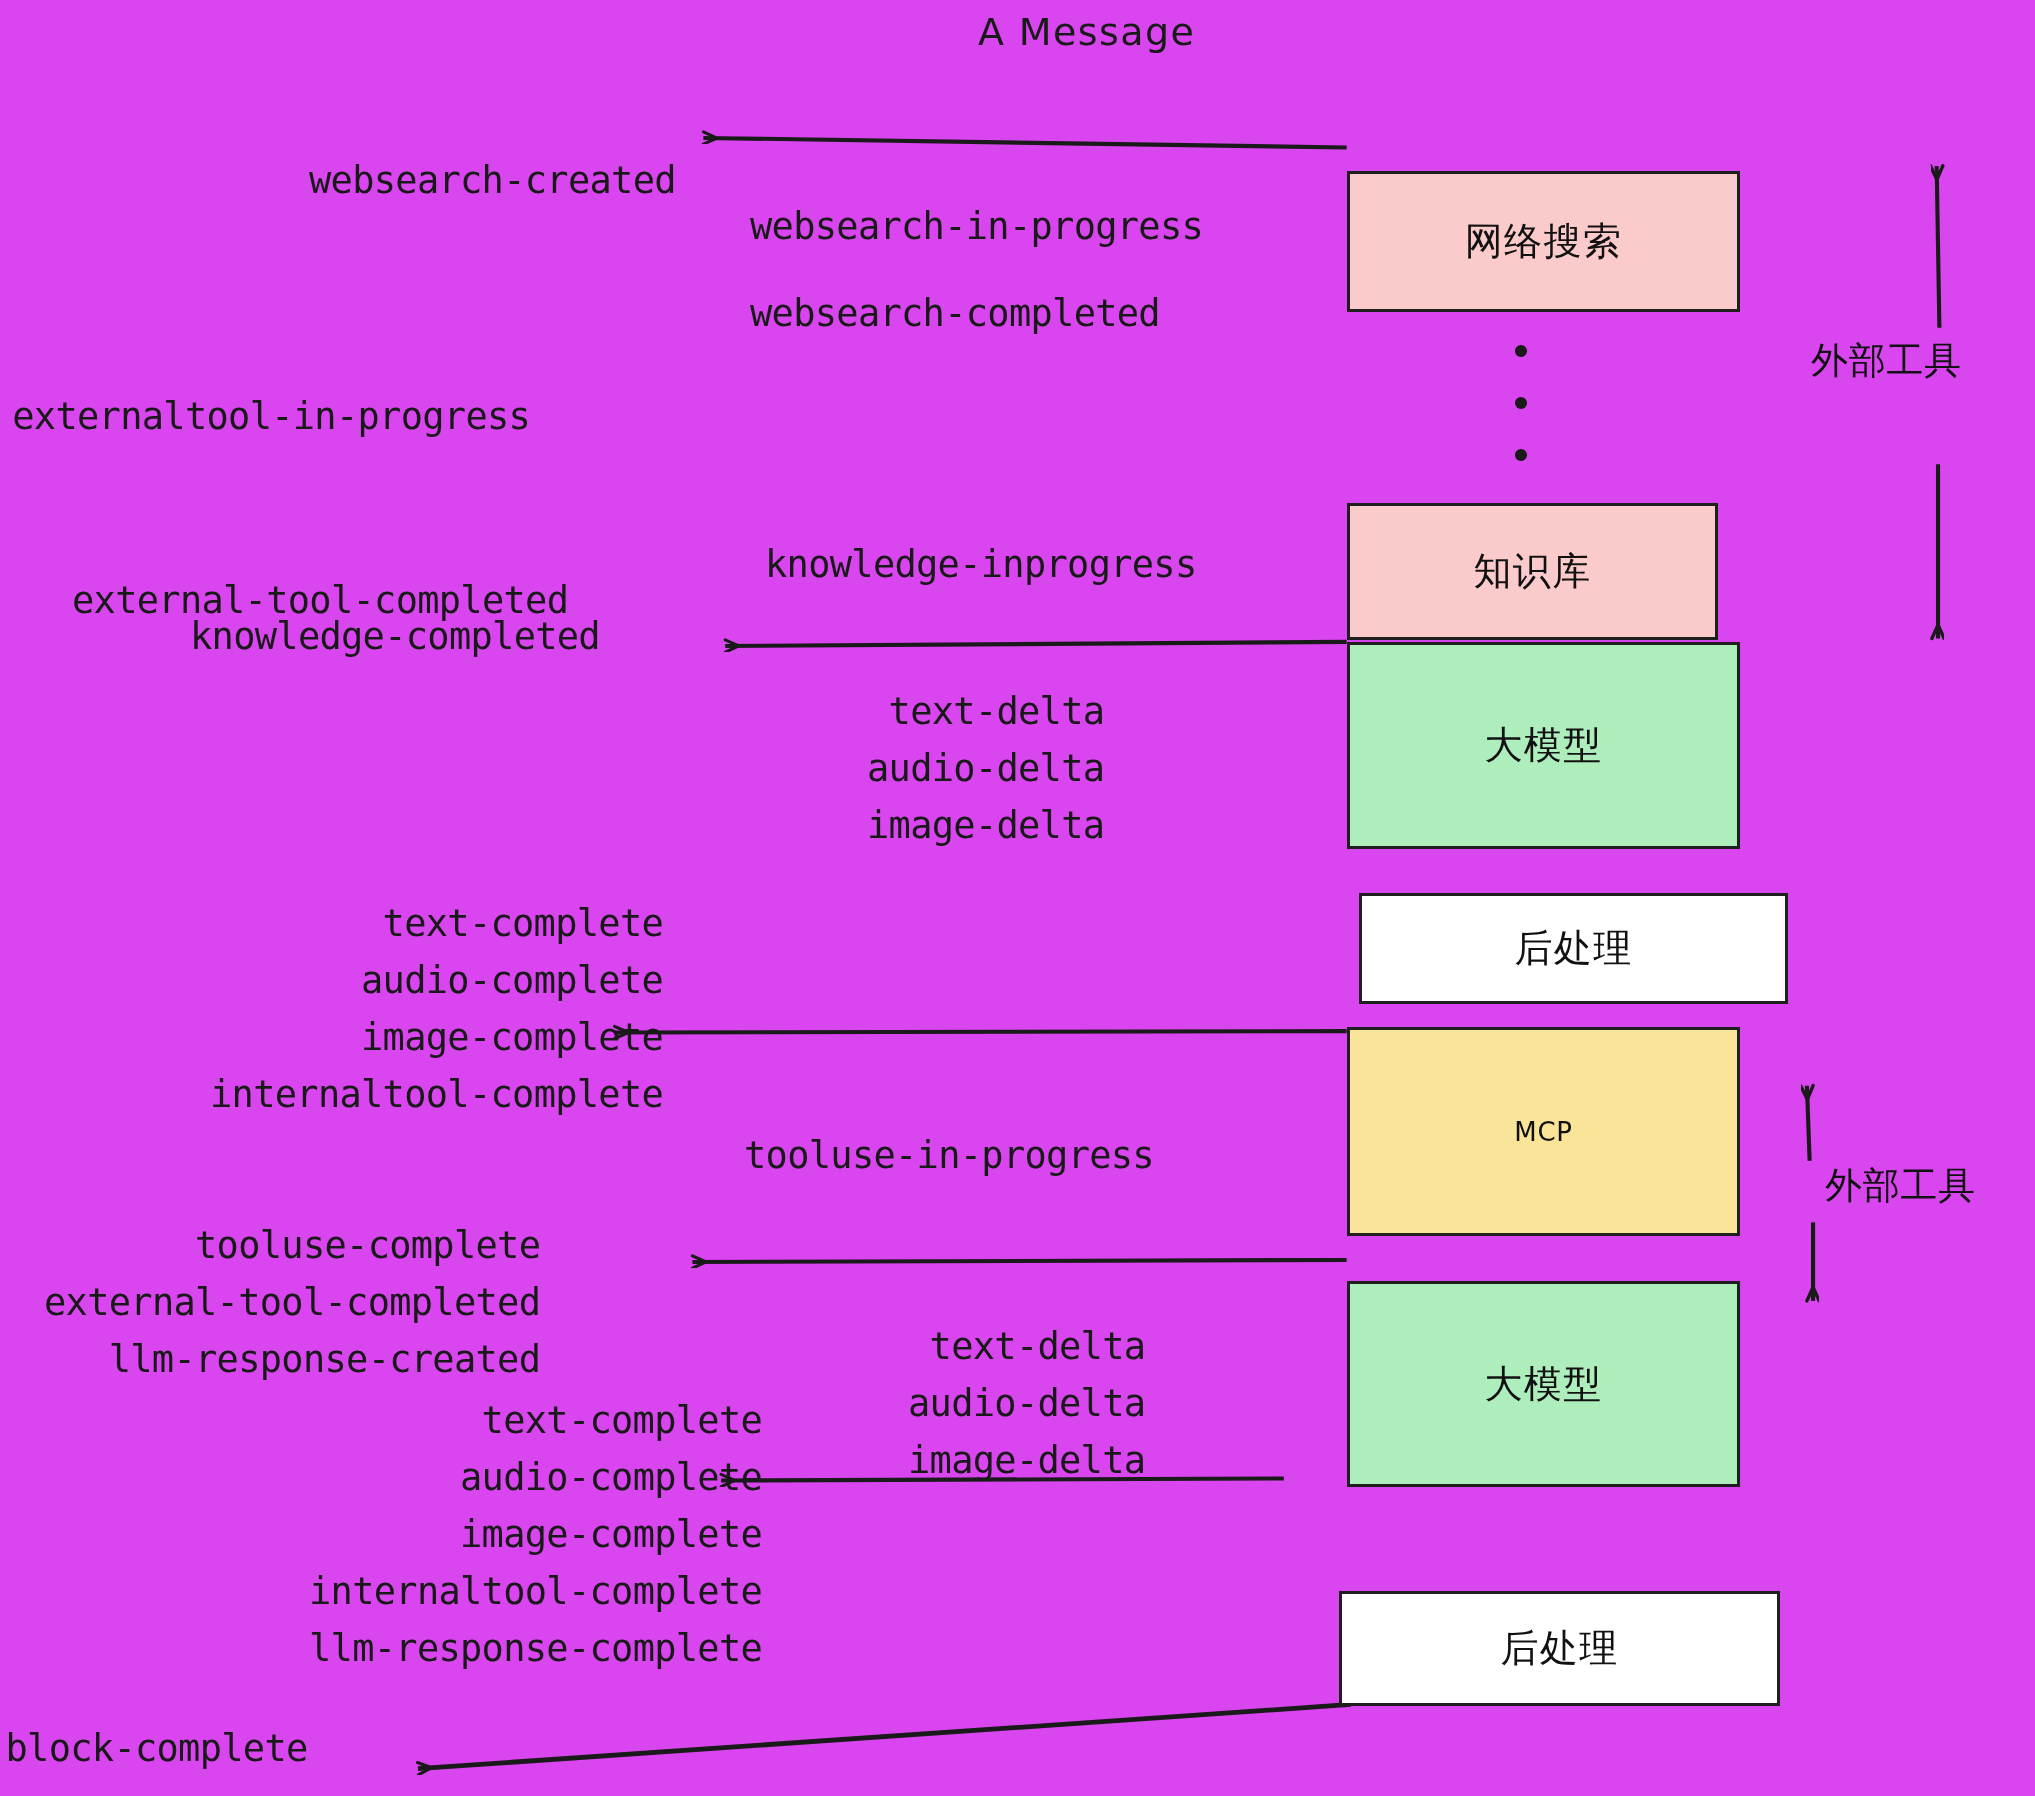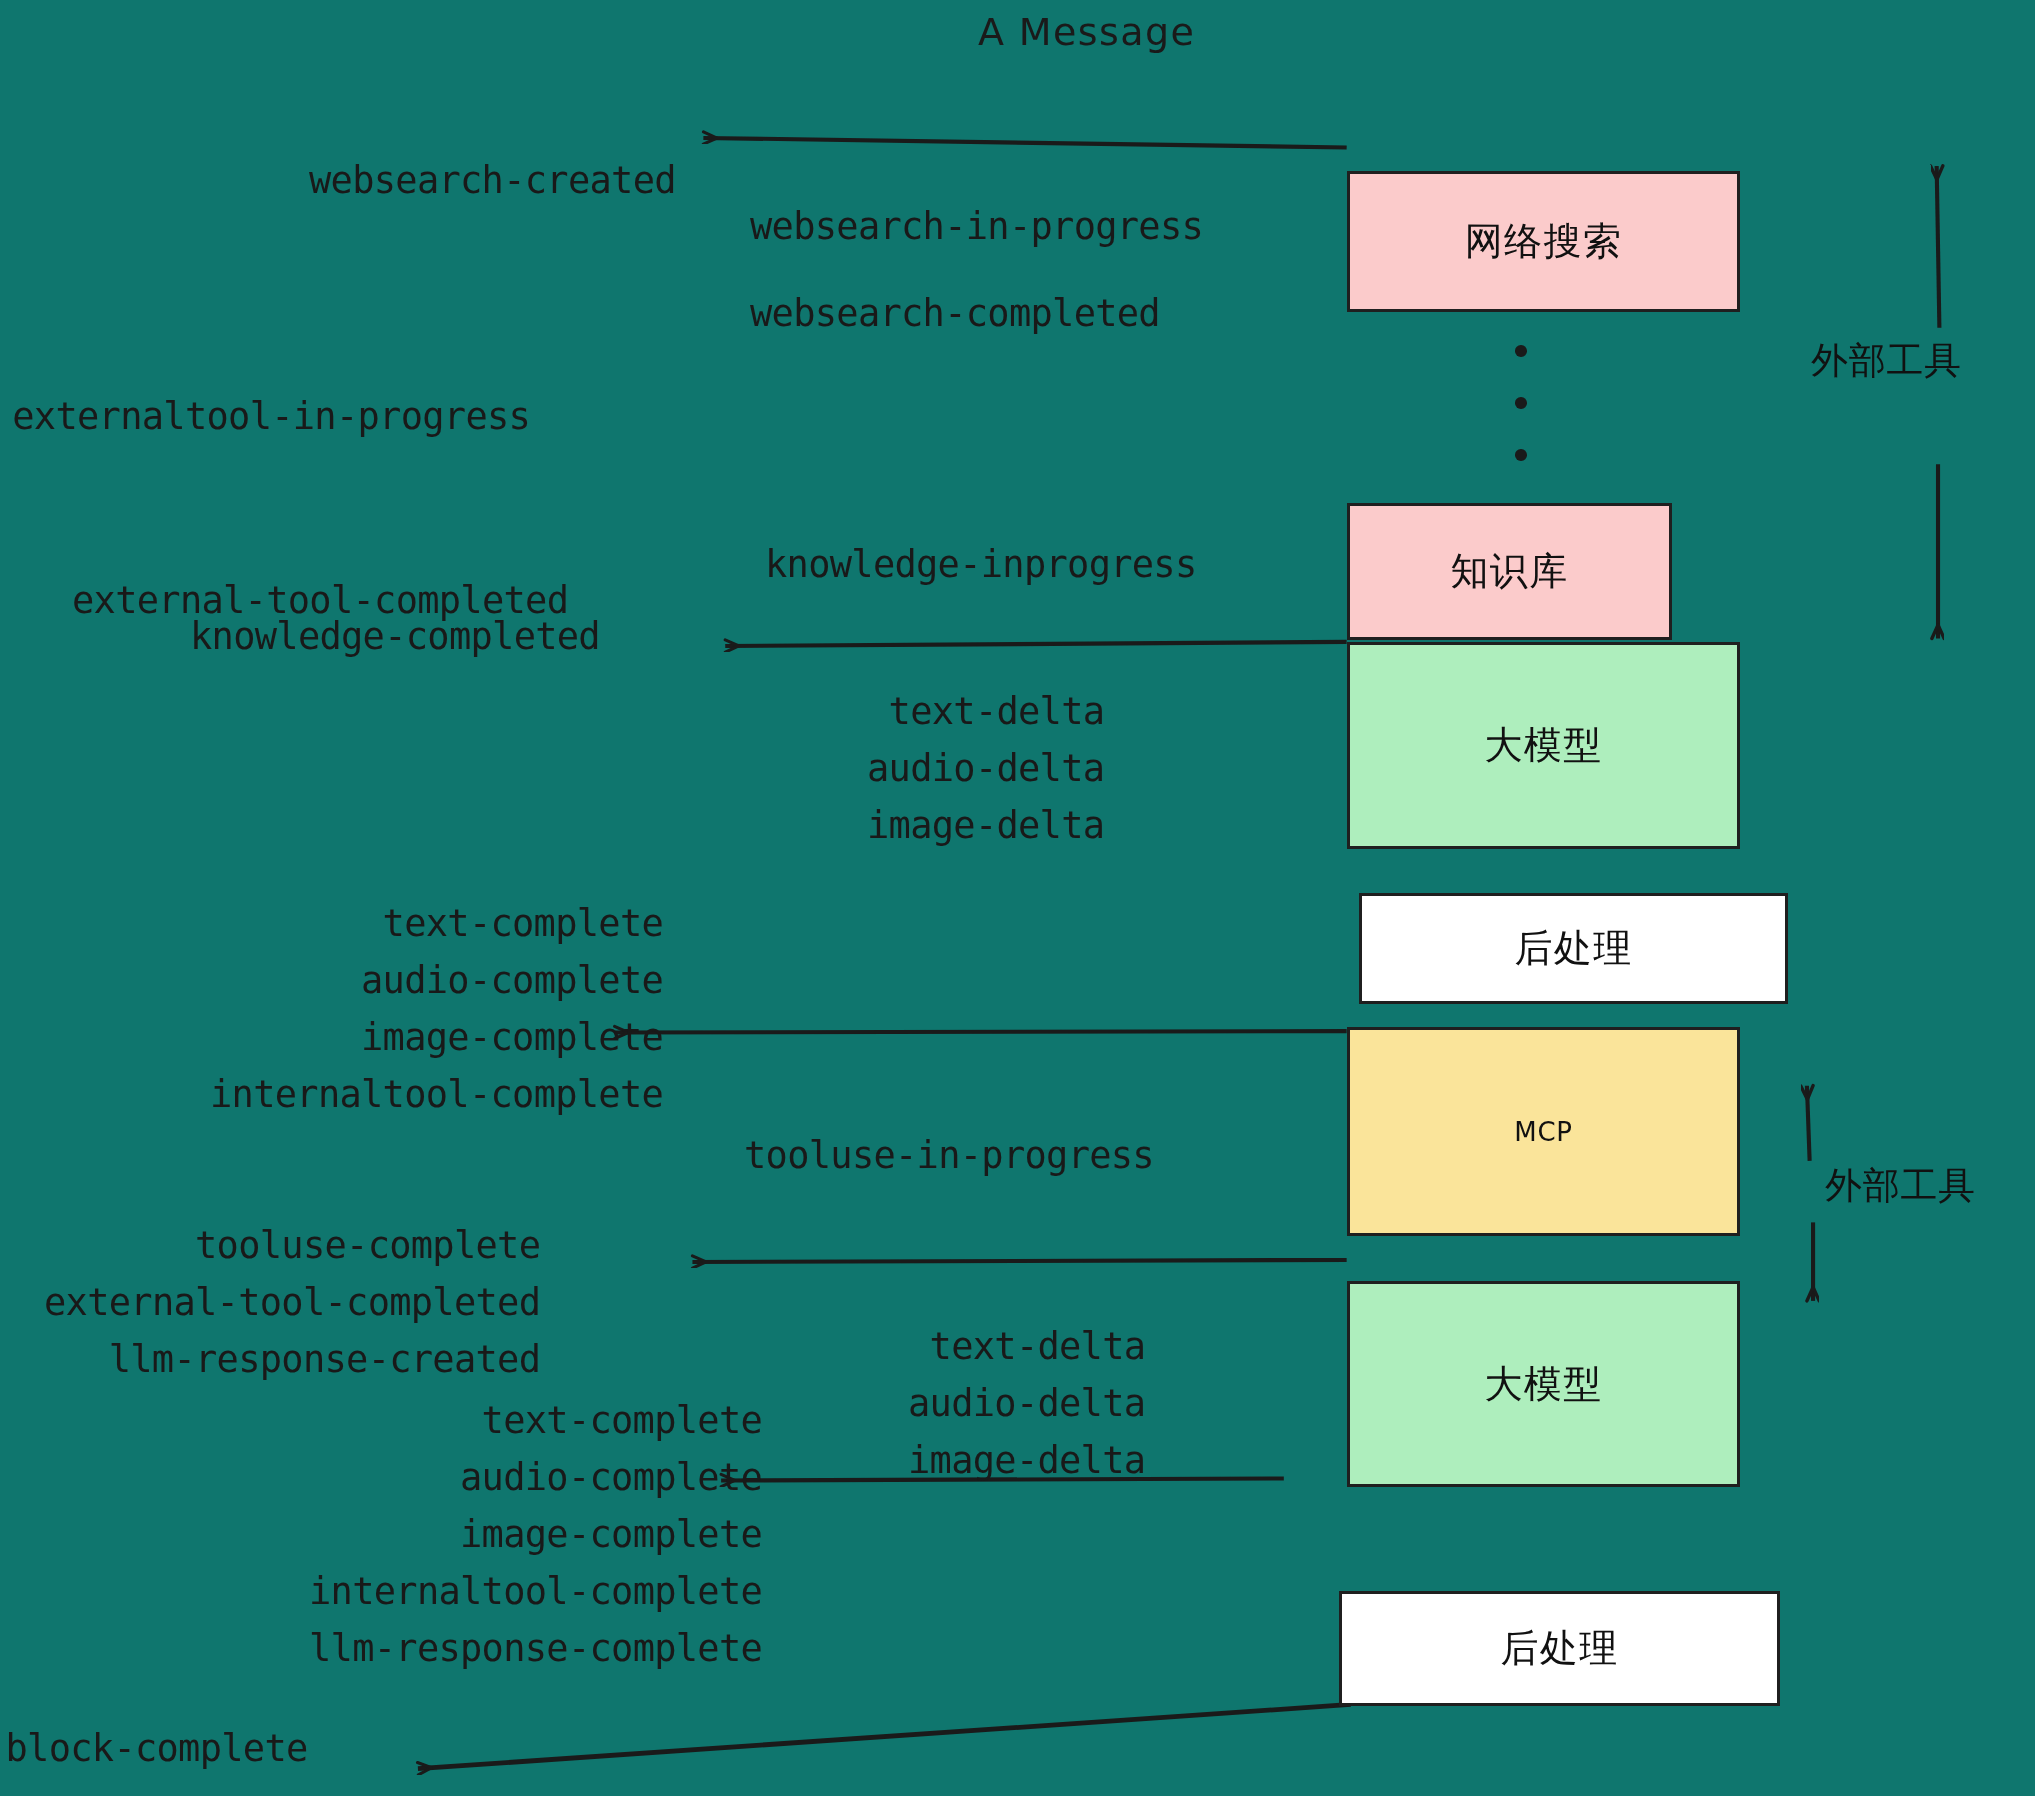--- a/index.html
+++ b/index.html
@@ -4,21 +4,21 @@
 <style>
   html, body {
     margin: 0;
     padding: 0;
     background: #ffffff;
   }
   #canvas {
     position: relative;
     width: 2035px;
     height: 1796px;
-    background: #0f766e;
+    background: #d946ef;
     font-family: "DejaVu Sans Mono", "Liberation Mono", monospace;
     overflow: hidden;
   }
 
   
   .title {
     position: absolute;
     font-family: "DejaVu Sans", "Liberation Sans", sans-serif;
     font-size: 38px;
     color: #1a1a1a;
@@ -202,21 +202,21 @@
   <div class="node" style="left:1347px; top:171px; width:393px; height:141px; background:#fbcbcb;">
     <span>网络搜索</span>
   </div>
 
   <div class="dots" style="left:1515px; top:345px; width:12.3px; height:116px;">
     <span></span>
     <span></span>
     <span></span>
   </div>
 
-  <div class="node" style="left:1347px; top:503px; width:325px; height:137px; background:#fbcbcb;">
+  <div class="node" style="left:1347px; top:503px; width:371px; height:137px; background:#fbcbcb;">
     <span>知识库</span>
   </div>
 
   <div class="node" style="left:1347px; top:642px; width:393px; height:207px; background:#aeeebd;">
     <span>大模型</span>
   </div>
 
   <div class="node" style="left:1359px; top:893px; width:429px; height:111px; background:#ffffff;">
     <span>后处理</span>
   </div>

